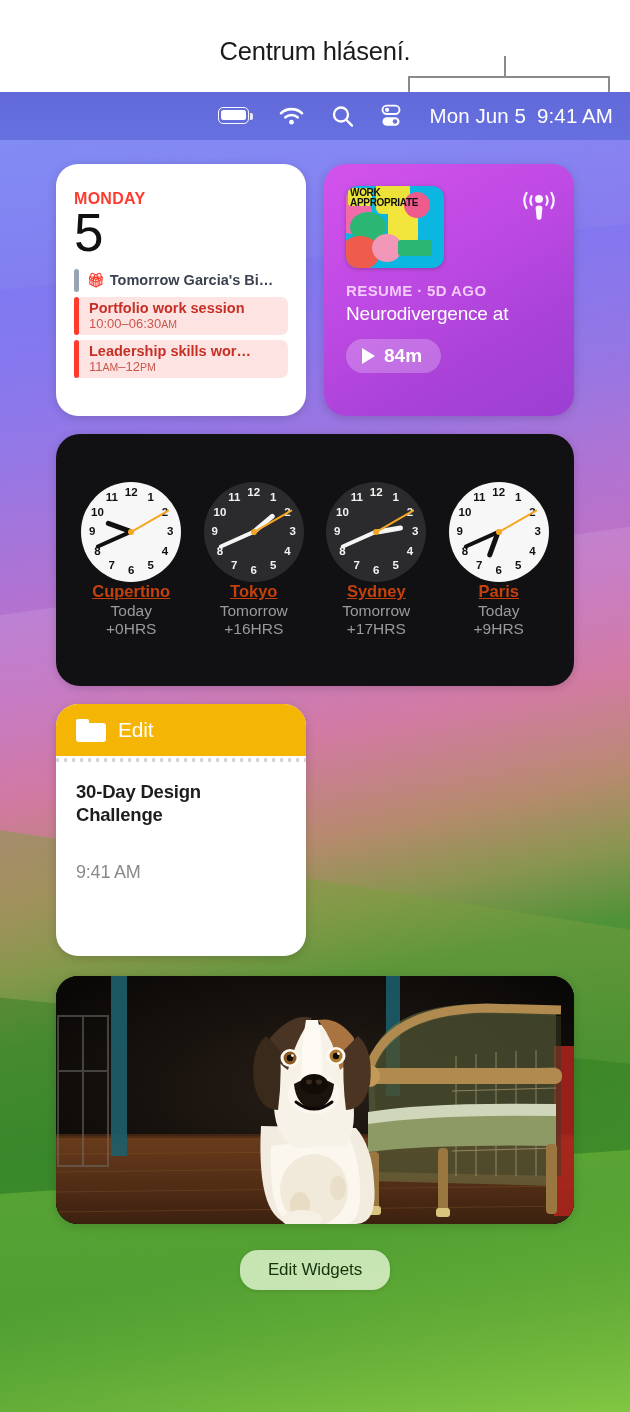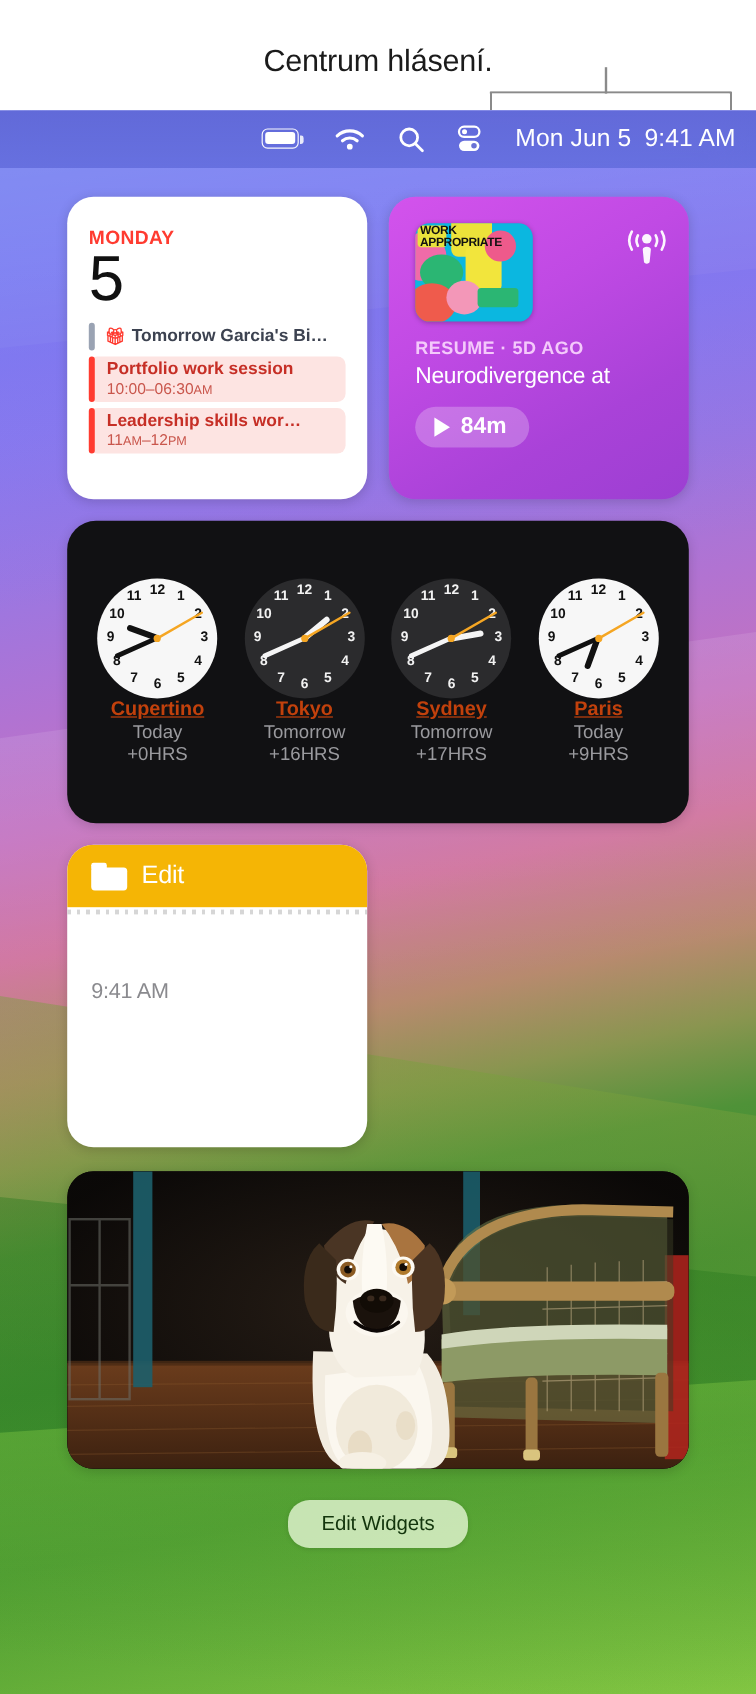--- a/index.html
+++ b/index.html
@@ -436,20 +436,21 @@
         <div class="widget w-notes">
           <div class="notes-head">
             <div class="folder">
               <div class="folder-tab"></div>
                 <div class="folder-body"></div>
             </div>
             <div class="notes-title">Edit</div>
           </div>
           <div class="perf"></div>
           <div class="notes-body">
+            <div class="note-h">30-Day Design Challenge</div>
             <div class="note-time">9:41 AM</div>
           </div>
         </div>
       </div>
 
       <div class="row" style="margin-top:20px;">
         <div class="widget w-photo">
           <svg width="518" height="248" viewBox="0 0 518 248">
             <defs>
               <linearGradient id="floorG" x1="0" y1="0" x2="0" y2="1">

